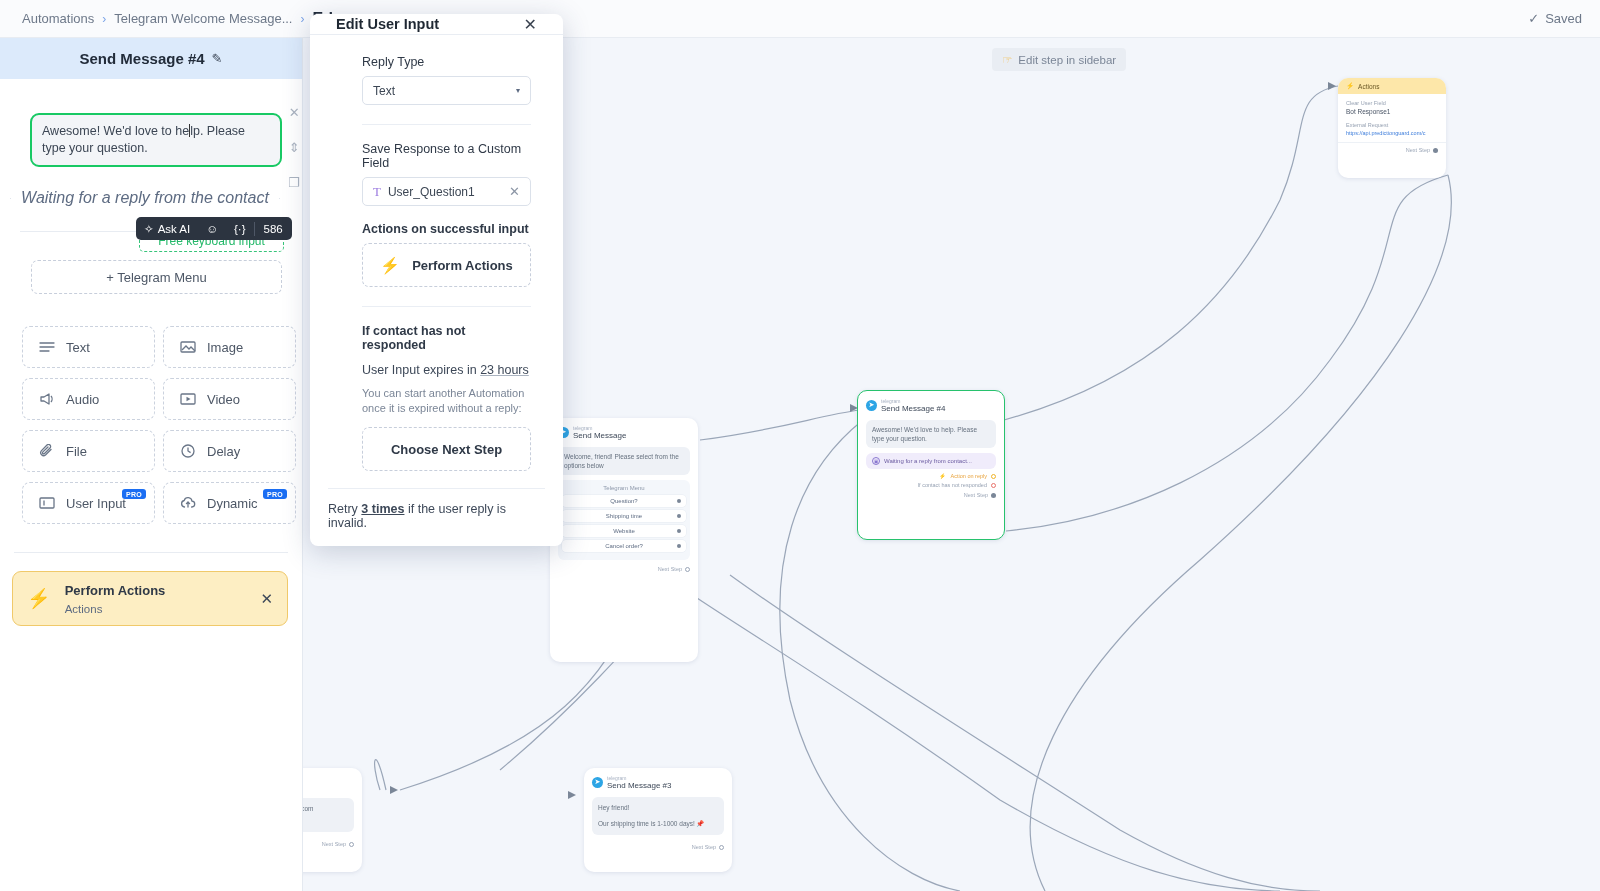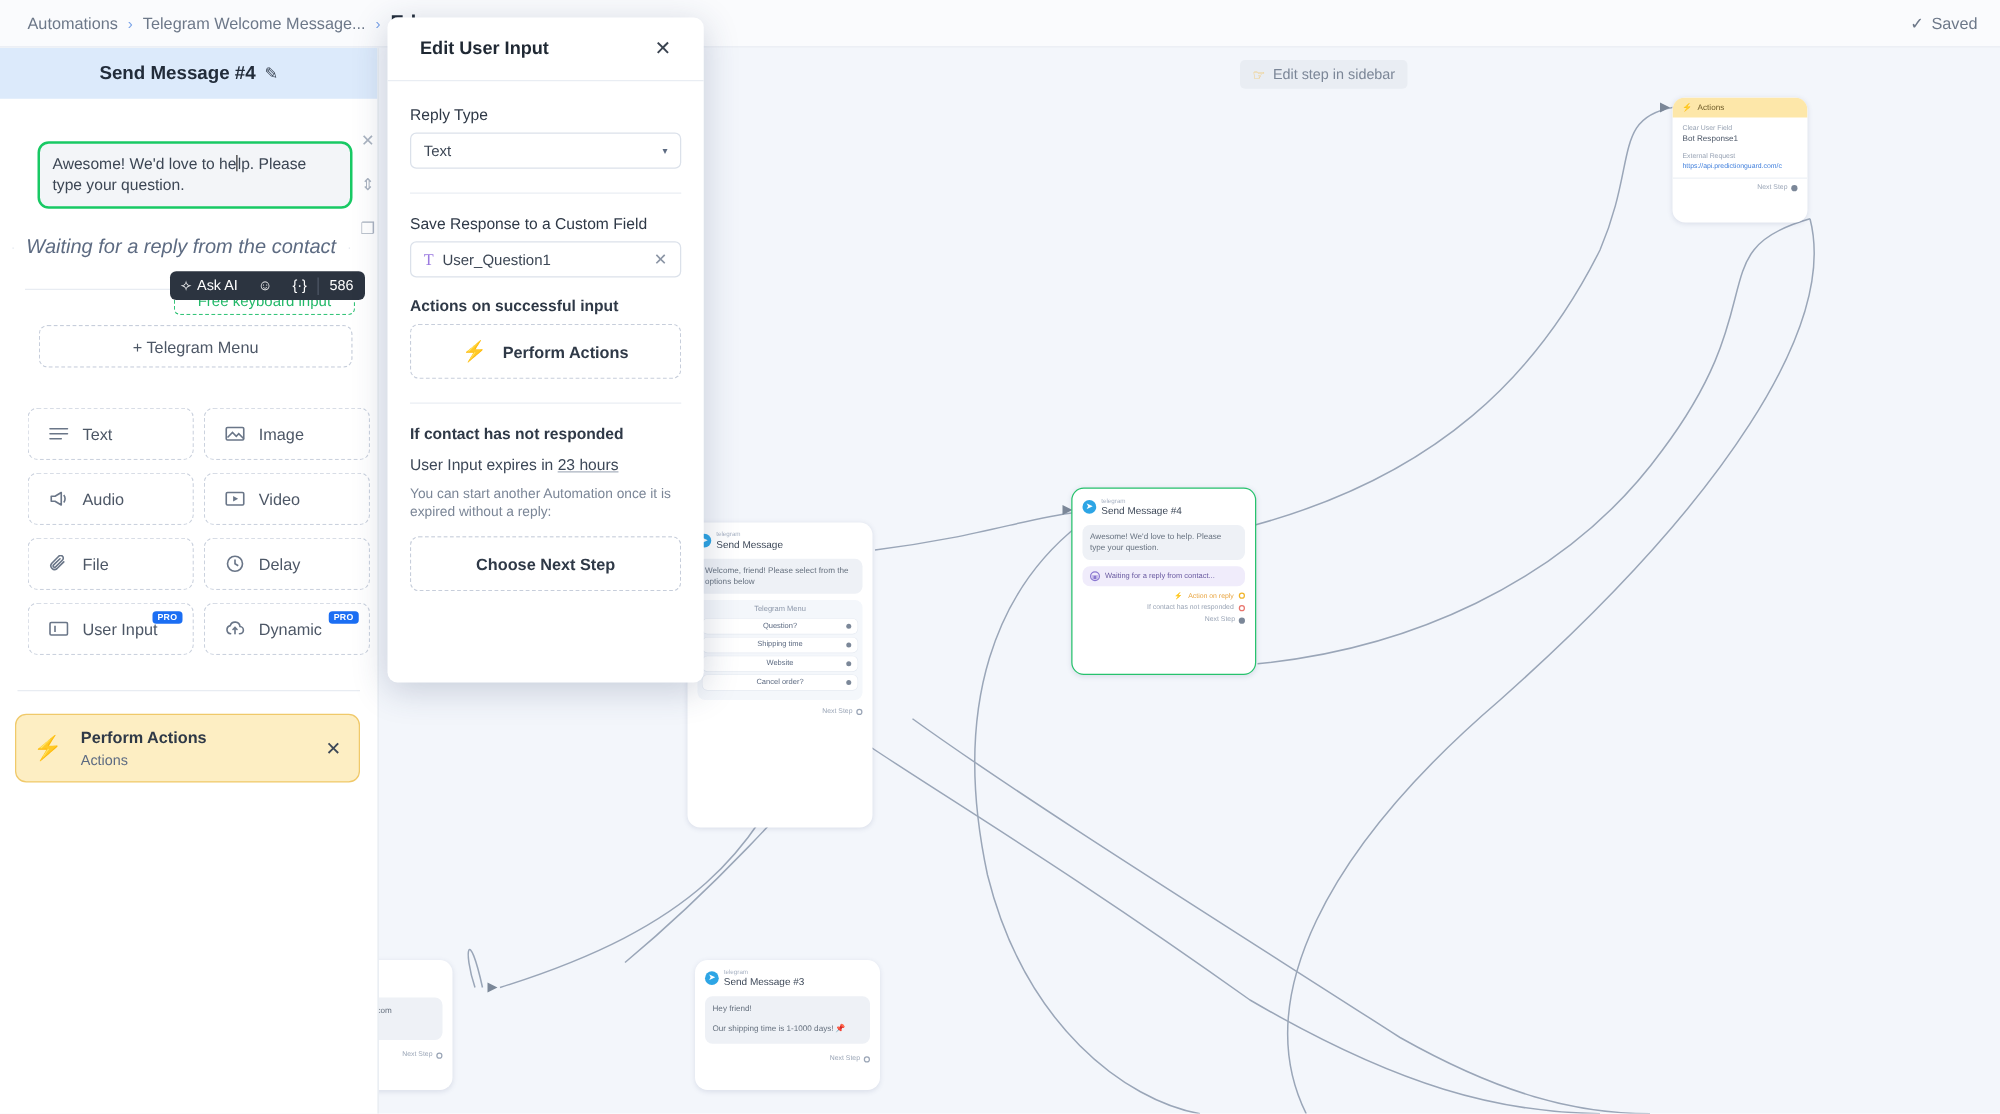--- a/index.html
+++ b/index.html
@@ -186,21 +186,21 @@
     background:#fff; border-radius:8px; z-index:40;
     box-shadow: 0 6px 28px rgba(40,60,100,.22);
     display:flex; flex-direction:column;
   }
   #modal .mhead {
     height:51px; display:flex; align-items:center; padding: 0 26px;
     border-bottom:1px solid #e9edf3;
   }
   #modal .mhead .mt { font-size:14.5px; font-weight:bold; color:#1f2833; }
   #modal .mhead .mx { margin-left:auto; font-size:16px; color:#3a4350; }
-  #modal .mbody { padding: 20px 18px 0; flex:1; }
+  #modal .mbody { padding: 20px 32px 0; flex:1;margin-left:20px; }
   .f-label { font-size:12.5px; color:#2f3947; margin-bottom:7px; }
   .f-label.strong { font-weight:bold; }
   .f-select {
     height:29px; border:1px solid #dbe1ea; border-radius:5px;
     display:flex; align-items:center; padding:0 10px; font-size:12px; color:#3c4654;
   }
   .f-select .chev { margin-left:auto; font-size:8px; color:#5d6b82; }
   .m-divider { height:1px; background:#eaeef4; margin: 19px 0 17px; }
   .f-field {
     height:29px; border:1px solid #dbe1ea; border-radius:5px;
@@ -323,21 +323,21 @@
       <span>If contact has not responded</span>
       <span class="dot-r"></span>
     </div>
     <div class="nfoot">
       <span>Next Step</span>
       <span class="dotf"></span>
     </div>
   </div>
 
 
-  <div class="node" id="node-msg3" style="left:556px; top:768px; width:148px; height:104px;">
+  <div class="node" id="node-msg3" style="left:584px; top:768px; width:148px; height:104px;">
     <div class="nhead">
       <span class="tg-ic">➤</span>
       <span>
         <span class="nsub">telegram</span><br>
         <span class="ntitle">Send Message #3</span>
       </span>
     </div>
     <div class="bubble" style="line-height:12px;">
       <div>Hey friend!</div>
       <div style="height:4px"></div>
@@ -541,13 +541,21 @@
     <div class="m-divider"></div>
 
     <div class="f-label strong" style="margin-bottom:11px;">If contact has not responded</div>
     <div class="link-line">
       <span>User Input expires in</span>
       <u>23 hours</u>
     </div>
     <div class="hint">You can start another Automation once it is expired without a reply:</div>
     <div class="dashed-btn">Choose Next Step</div>
   </div>
+  <div class="mfoot">
+    <div class="m-divider"></div>
+    <div class="retry">
+      <span>Retry</span>
+      <u>3 times</u>
+      <span>if the user reply is invalid.</span>
+    </div>
+  </div>
 </div>
 
 </body></html>

